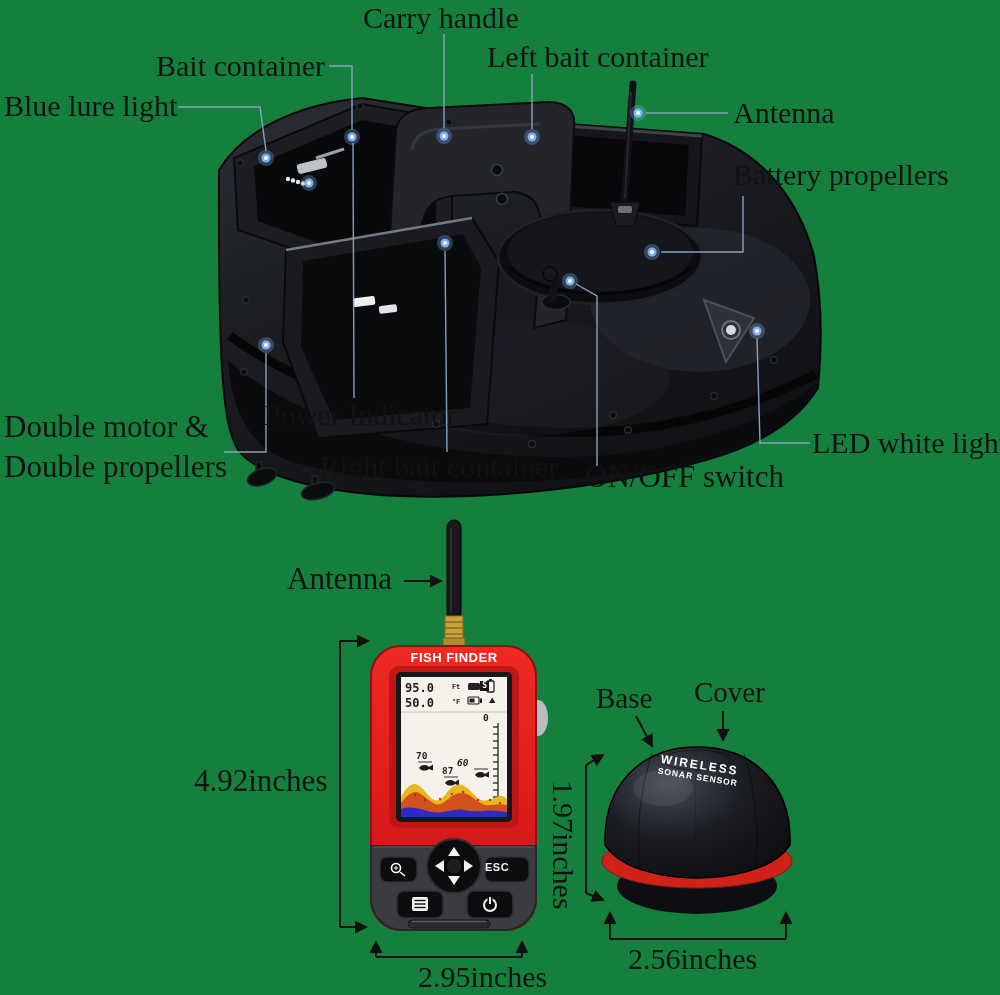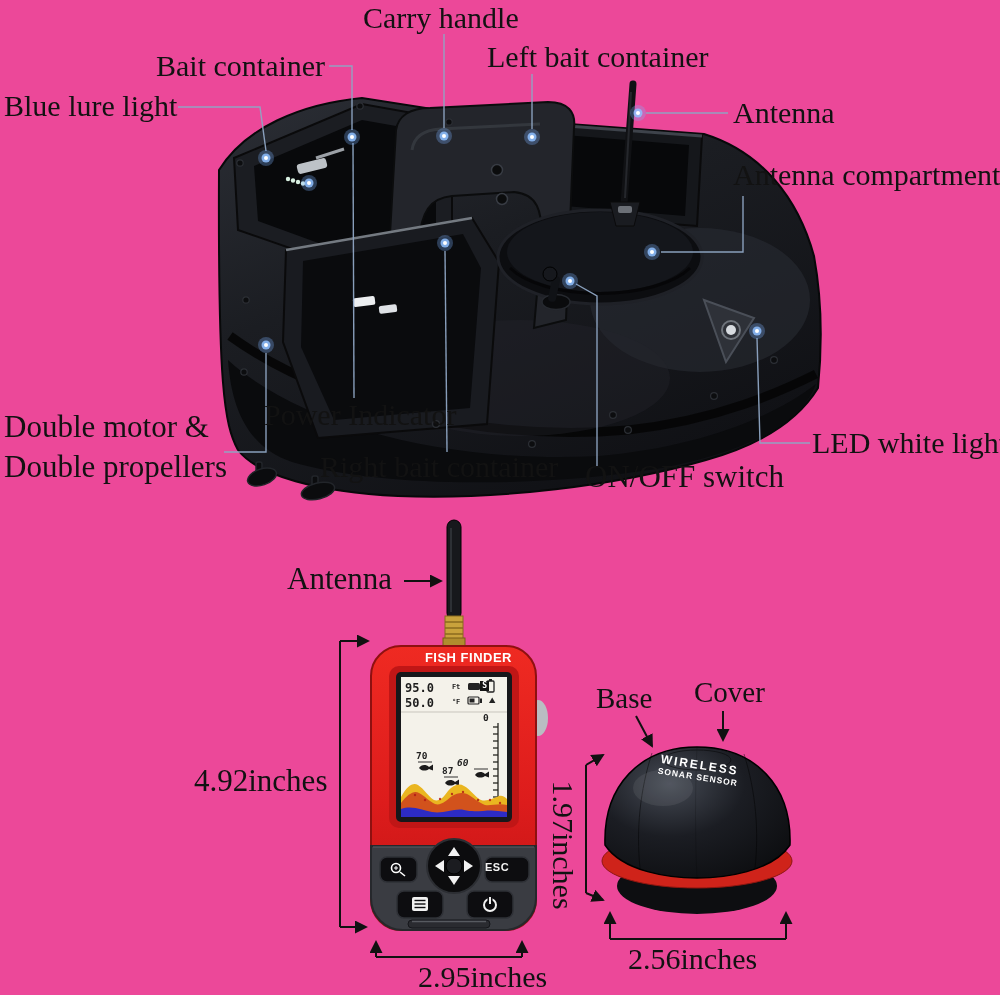--- a/index.html
+++ b/index.html
@@ -1,21 +1,21 @@
 <!DOCTYPE html>
 <html><head>
 <meta charset="utf-8">
 <style>
   html,body{margin:0;padding:0;background:#fff;}
-  .stage{position:relative;width:1000px;height:995px;background:#ec4899;overflow:hidden;
+  .stage{position:relative;width:1000px;height:995px;background:#15803d;overflow:hidden;
          font-family:"Liberation Serif",serif;}
   .art{position:absolute;left:0;top:0;}
   .lbl{position:absolute;color:#121212;white-space:nowrap;line-height:1.12;}
   .serif{font-family:"Liberation Serif",serif;}
-  .ff-title{position:absolute;left:396px;top:650px;width:116px;text-align:right;color:#fff;
+  .ff-title{position:absolute;left:396px;top:650px;width:116px;text-align:center;color:#fff;
             font:bold 13px "Liberation Sans",sans-serif;letter-spacing:.5px;}
   .scr-row{position:absolute;display:flex;align-items:flex-start;gap:18px;color:#1d1d1d;}
   .scr-val{font:bold 12px "DejaVu Sans Mono",monospace;}
   .scr-unit{font:bold 7px "DejaVu Sans Mono",monospace;margin-top:2px;}
   .scr-badge{display:inline-block;background:#151515;color:#fff;font:bold 8px "DejaVu Sans Mono",monospace;
              padding:0 2px;margin-left:2px;line-height:10px;}
   .scr-num{position:absolute;color:#222;font:bold 9.5px "DejaVu Sans Mono",monospace;}
   .esc-lbl{position:absolute;left:485px;top:861px;width:20px;text-align:center;color:#f2f2f2;
            font:bold 11px "Liberation Sans",sans-serif;letter-spacing:.5px;}
   .wireless{position:absolute;left:637px;top:758px;width:124px;text-align:center;color:#ffffff;
@@ -348,21 +348,21 @@
       <line x1="636" y1="716" x2="652" y2="746" marker-end="url(#arr)"></line>
       <line x1="723" y1="711" x2="723" y2="740" marker-end="url(#arr)"></line>
     </g>
   </svg>
 
   <div class="lbl serif" style="left:363px;top:1px;font-size:30px;">Carry handle</div>
   <div class="lbl serif" style="left:156px;top:49px;font-size:30px;">Bait container</div>
   <div class="lbl serif" style="left:487px;top:40px;font-size:30px;">Left bait container</div>
   <div class="lbl serif" style="left:4px;top:89px;font-size:30px;">Blue lure light</div>
   <div class="lbl serif" style="left:733px;top:96px;font-size:30px;">Antenna</div>
-  <div class="lbl serif" style="left:733px;top:158px;font-size:30px;">Antenna compartment</div>
+  <div class="lbl serif" style="left:733px;top:158px;font-size:30px;">Battery propellers</div>
   <div class="lbl serif" style="left:4px;top:410px;font-size:31px;">Double motor &amp;</div>
   <div class="lbl serif" style="left:4px;top:450px;font-size:31px;">Double propellers</div>
   <div class="lbl serif" style="left:264px;top:398px;font-size:30px;">Power Indicator</div>
   <div class="lbl serif" style="left:320px;top:450px;font-size:30px;">Right bait container</div>
   <div class="lbl serif" style="left:585px;top:460px;font-size:31px;">ON/OFF switch</div>
   <div class="lbl serif" style="left:812px;top:426px;font-size:30px;">LED white light</div>
 
   <div class="lbl serif" style="left:287px;top:562px;font-size:31px;">Antenna</div>
   <div class="lbl serif" style="left:194px;top:764px;font-size:31px;">4.92inches</div>
   <div class="lbl serif" style="left:380px;top:960px;font-size:30px;margin-left:38px;">2.95inches</div>

